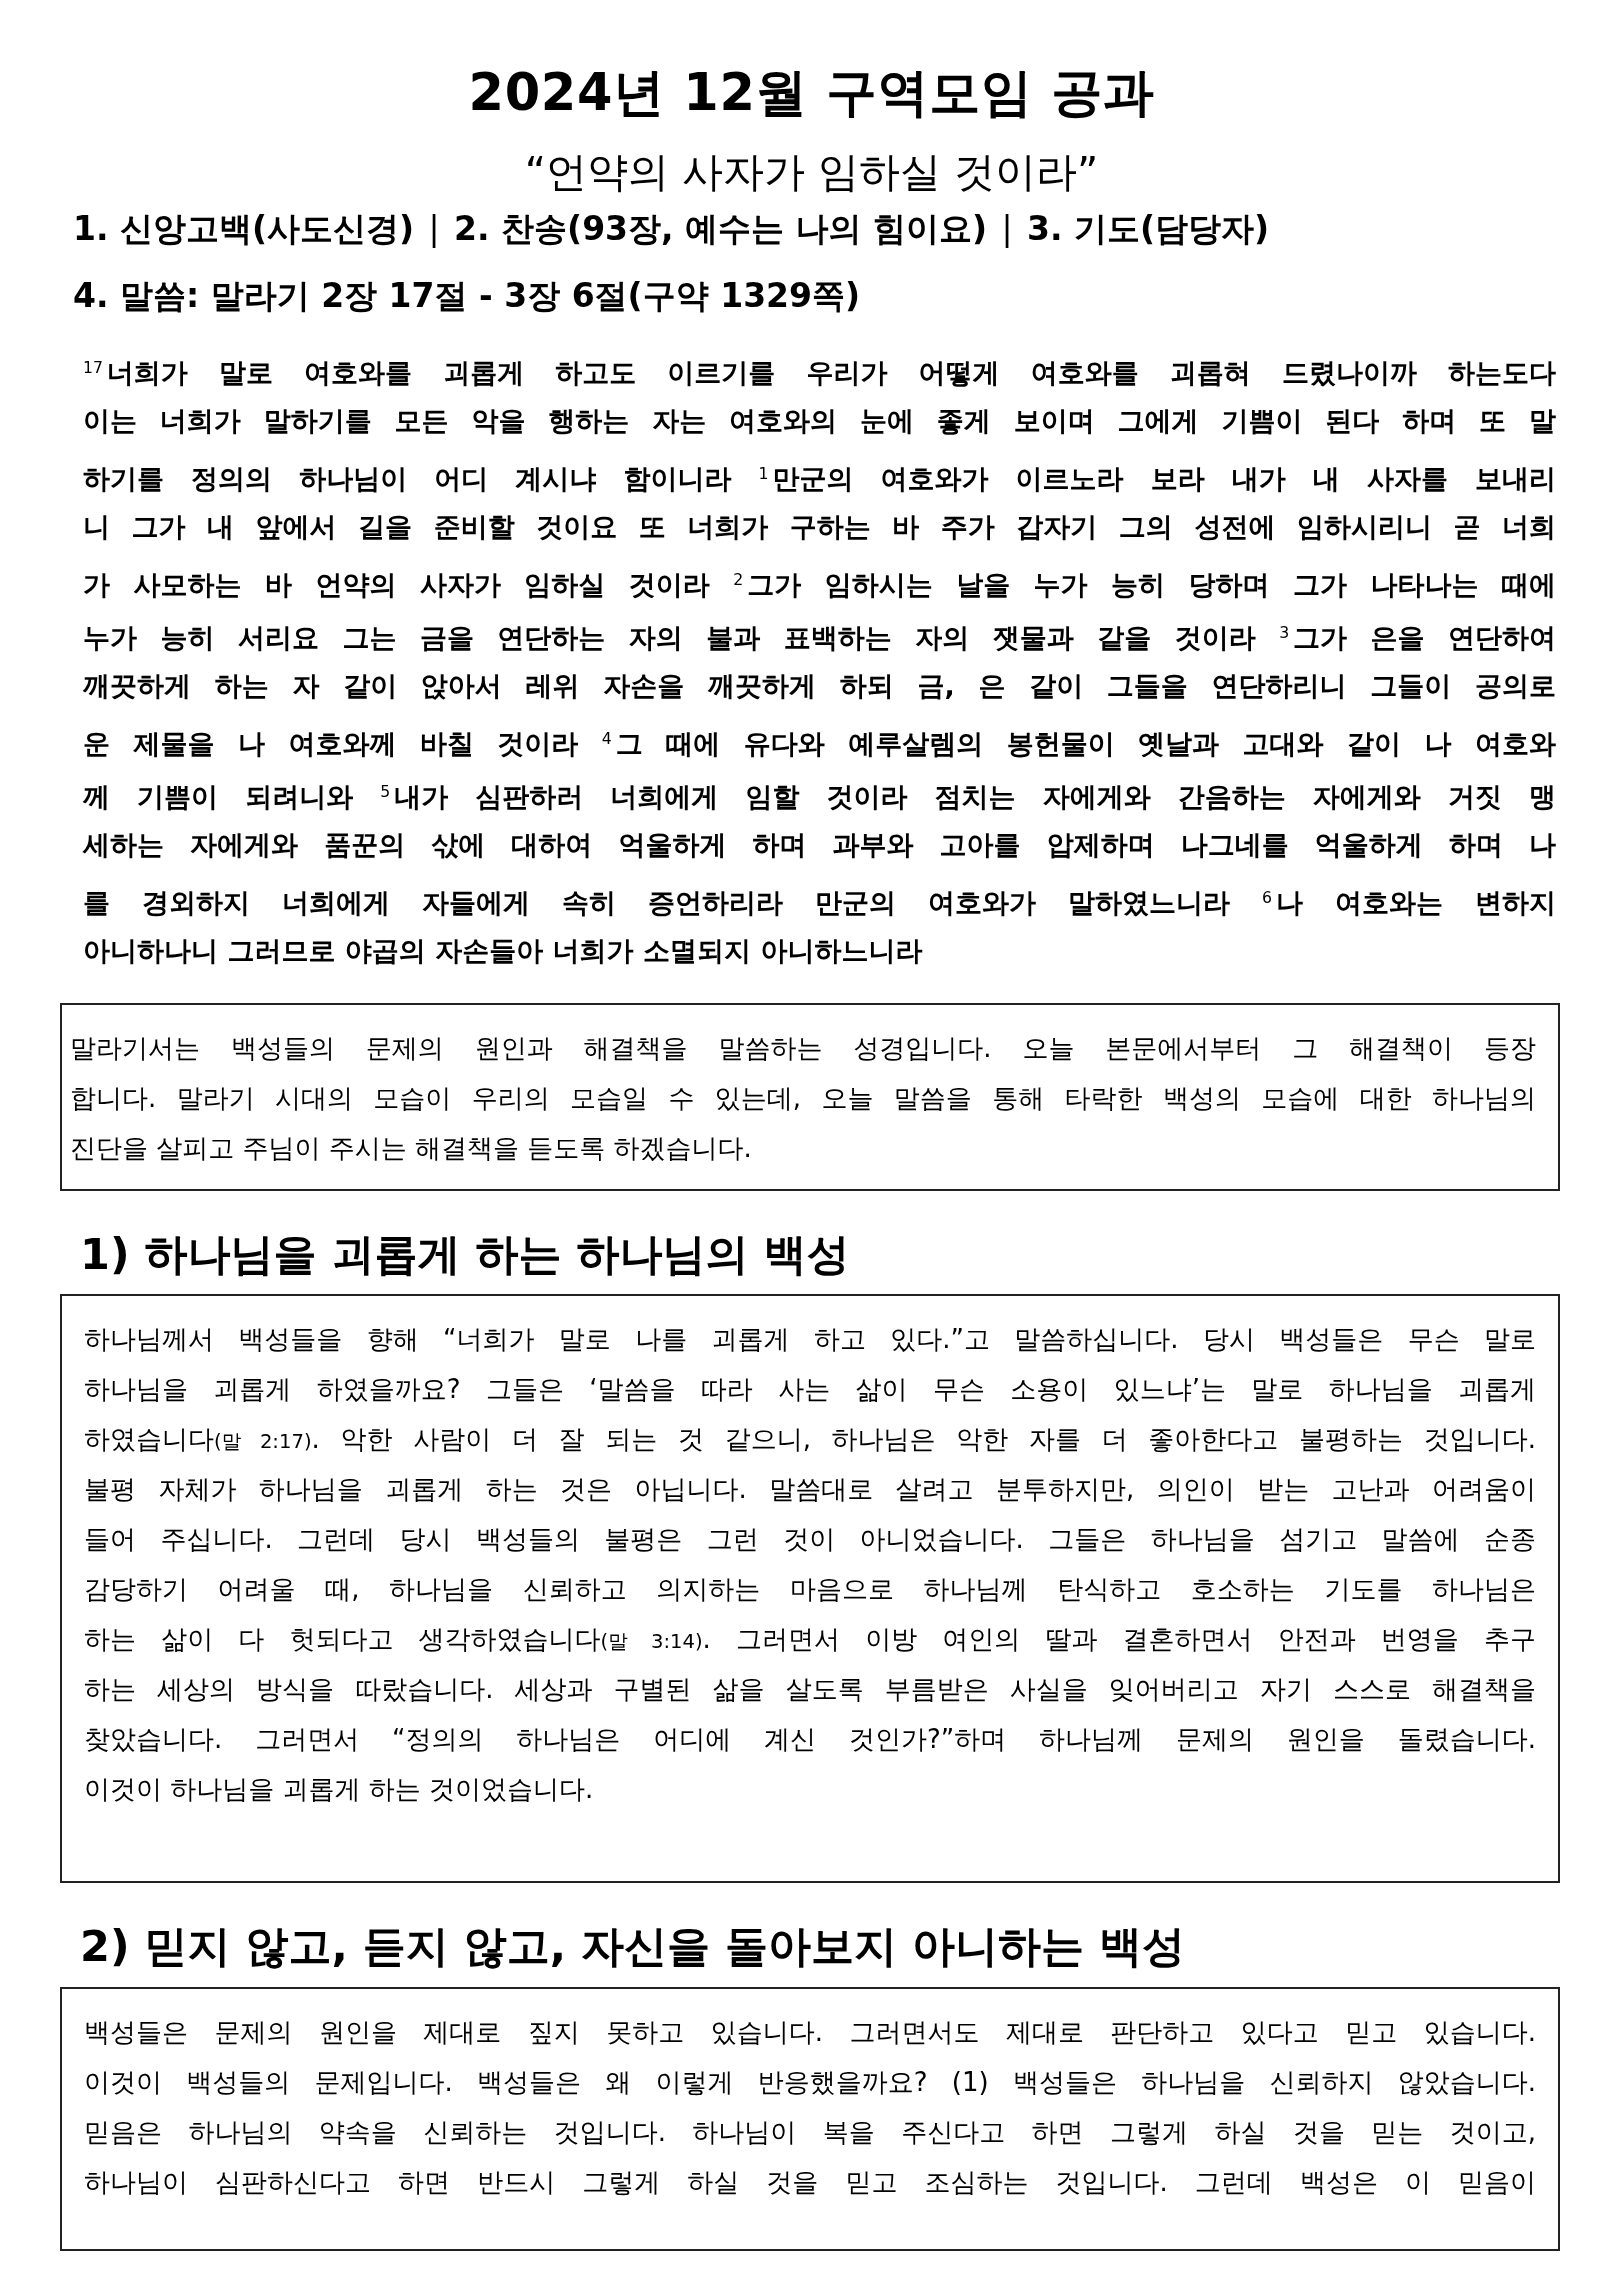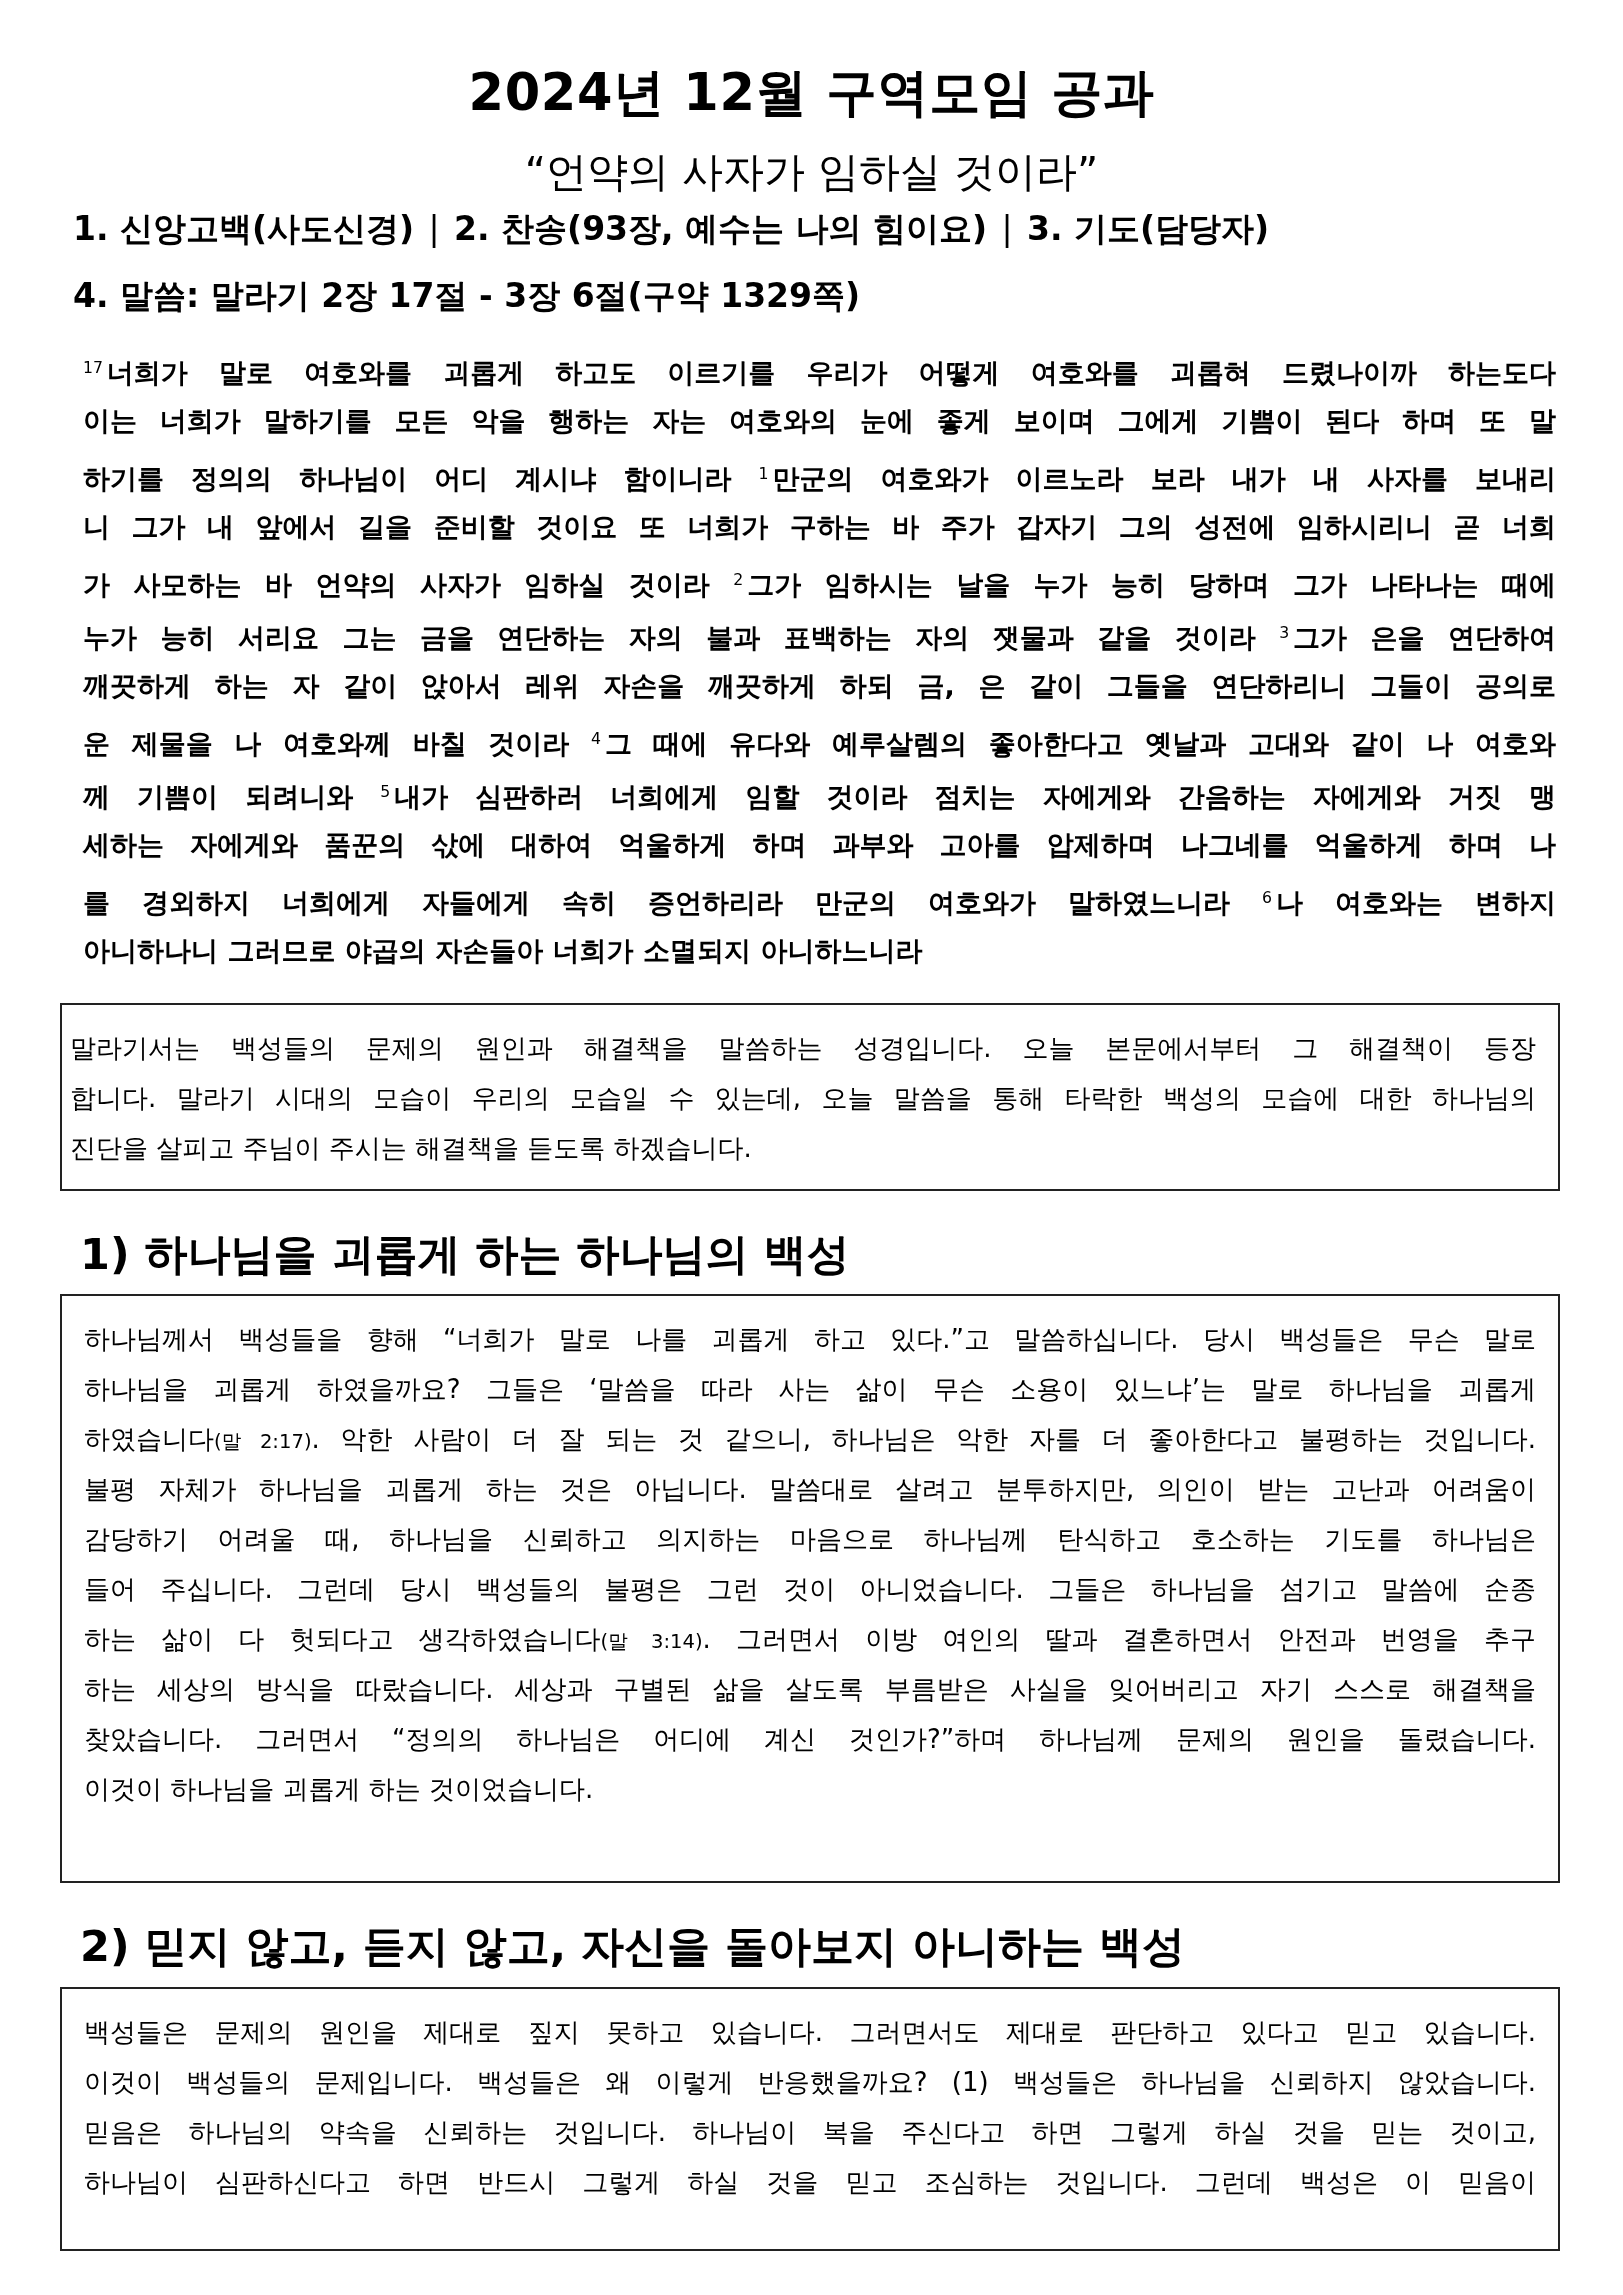--- a/index.html
+++ b/index.html
@@ -40,42 +40,42 @@
   <div class="order order2">4. 말씀: 말라기 2장 17절 - 3장 6절(구약 1329쪽)</div>
 
   <div class="scripture">
     <div class="line"><sup>17</sup><span>너희가 말로 여호와를 괴롭게 하고도 이르기를 우리가 어떻게 여호와를 괴롭혀 드렸나이까 하는도다</span></div>
     <div class="line"><span>이는 너희가 말하기를 모든 악을 행하는 자는 여호와의 눈에 좋게 보이며 그에게 기쁨이 된다 하며 또 말</span></div>
     <div class="line"><span>하기를 정의의 하나님이 어디 계시냐 함이니라</span> <sup>1</sup><span>만군의 여호와가 이르노라 보라 내가 내 사자를 보내리</span></div>
     <div class="line"><span>니 그가 내 앞에서 길을 준비할 것이요 또 너희가 구하는 바 주가 갑자기 그의 성전에 임하시리니 곧 너희</span></div>
     <div class="line"><span>가 사모하는 바 언약의 사자가 임하실 것이라</span> <sup>2</sup><span>그가 임하시는 날을 누가 능히 당하며 그가 나타나는 때에</span></div>
     <div class="line"><span>누가 능히 서리요 그는 금을 연단하는 자의 불과 표백하는 자의 잿물과 같을 것이라</span> <sup>3</sup><span>그가 은을 연단하여</span></div>
     <div class="line"><span>깨끗하게 하는 자 같이 앉아서 레위 자손을 깨끗하게 하되 금, 은 같이 그들을 연단하리니 그들이 공의로</span></div>
-    <div class="line"><span>운 제물을 나 여호와께 바칠 것이라</span> <sup>4</sup><span>그 때에 유다와 예루살렘의 좋아한다고 옛날과 고대와 같이 나 여호와</span></div>
+    <div class="line"><span>운 제물을 나 여호와께 바칠 것이라</span> <sup>4</sup><span>그 때에 유다와 예루살렘의 봉헌물이 옛날과 고대와 같이 나 여호와</span></div>
     <div class="line"><span>께 기쁨이 되려니와</span> <sup>5</sup><span>내가 심판하러 너희에게 임할 것이라 점치는 자에게와 간음하는 자에게와 거짓 맹</span></div>
     <div class="line"><span>세하는 자에게와 품꾼의 삯에 대하여 억울하게 하며 과부와 고아를 압제하며 나그네를 억울하게 하며 나</span></div>
     <div class="line"><span>를 경외하지 너희에게 자들에게 속히 증언하리라 만군의 여호와가 말하였느니라</span> <sup>6</sup><span>나 여호와는 변하지</span></div>
     <div class="line last"><span>아니하나니 그러므로 야곱의 자손들아 너희가 소멸되지 아니하느니라</span></div>
   </div>
 
   <div class="box box1">
     <div class="line">말라기서는 백성들의 문제의 원인과 해결책을 말씀하는 성경입니다. 오늘 본문에서부터 그 해결책이 등장</div>
     <div class="line">합니다. 말라기 시대의 모습이 우리의 모습일 수 있는데, 오늘 말씀을 통해 타락한 백성의 모습에 대한 하나님의</div>
     <div class="line last">진단을 살피고 주님이 주시는 해결책을 듣도록 하겠습니다.</div>
   </div>
 
   <div class="heading heading1">1) 하나님을 괴롭게 하는 하나님의 백성</div>
 
   <div class="box box2">
     <div class="line"><span>하나님께서 백성들을 향해 “너희가 말로 나를 괴롭게 하고 있다.”고 말씀하십니다. 당시 백성들은 무슨 말로</span></div>
     <div class="line"><span>하나님을 괴롭게 하였을까요? 그들은 ‘말씀을 따라 사는 삶이 무슨 소용이 있느냐’는 말로 하나님을 괴롭게</span></div>
     <div class="line"><span>하였습니다</span><span class="ref">(말 2:17)</span><span>. 악한 사람이 더 잘 되는 것 같으니, 하나님은 악한 자를 더 좋아한다고 불평하는 것입니다.</span></div>
     <div class="line"><span>불평 자체가 하나님을 괴롭게 하는 것은 아닙니다. 말씀대로 살려고 분투하지만, 의인이 받는 고난과 어려움이</span></div>
+    <div class="line"><span>들어 주십니다. 그런데 당시 백성들의 불평은 그런 것이 아니었습니다. 그들은 하나님을 섬기고 말씀에 순종</span></div>
     <div class="line"><span>감당하기 어려울 때, 하나님을 신뢰하고 의지하는 마음으로 하나님께 탄식하고 호소하는 기도를 하나님은</span></div>
-    <div class="line"><span>들어 주십니다. 그런데 당시 백성들의 불평은 그런 것이 아니었습니다. 그들은 하나님을 섬기고 말씀에 순종</span></div>
     <div class="line"><span>하는 삶이 다 헛되다고 생각하였습니다</span><span class="ref">(말 3:14)</span><span>. 그러면서 이방 여인의 딸과 결혼하면서 안전과 번영을 추구</span></div>
     <div class="line"><span>하는 세상의 방식을 따랐습니다. 세상과 구별된 삶을 살도록 부름받은 사실을 잊어버리고 자기 스스로 해결책을</span></div>
     <div class="line"><span>찾았습니다. 그러면서 “정의의 하나님은 어디에 계신 것인가?”하며 하나님께 문제의 원인을 돌렸습니다.</span></div>
     <div class="line last"><span>이것이 하나님을 괴롭게 하는 것이었습니다.</span></div>
   </div>
 
   <div class="heading heading2">2) 믿지 않고, 듣지 않고, 자신을 돌아보지 아니하는 백성</div>
 
   <div class="box box3">
     <div class="line">백성들은 문제의 원인을 제대로 짚지 못하고 있습니다. 그러면서도 제대로 판단하고 있다고 믿고 있습니다.</div>

